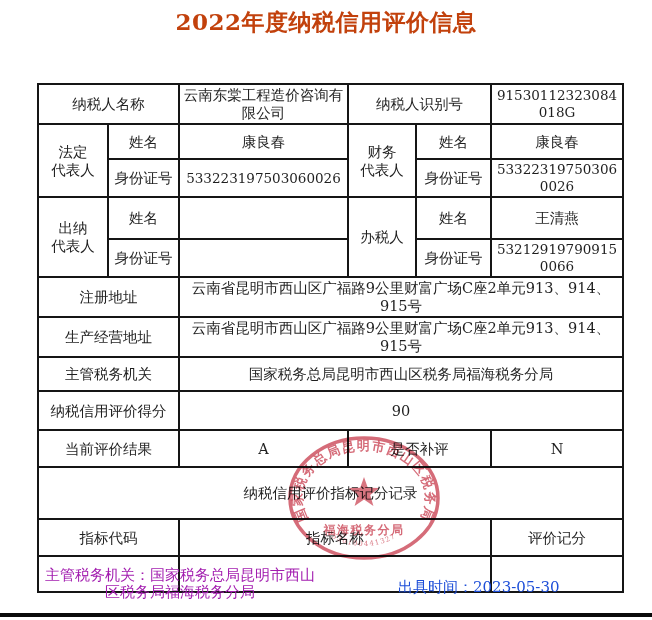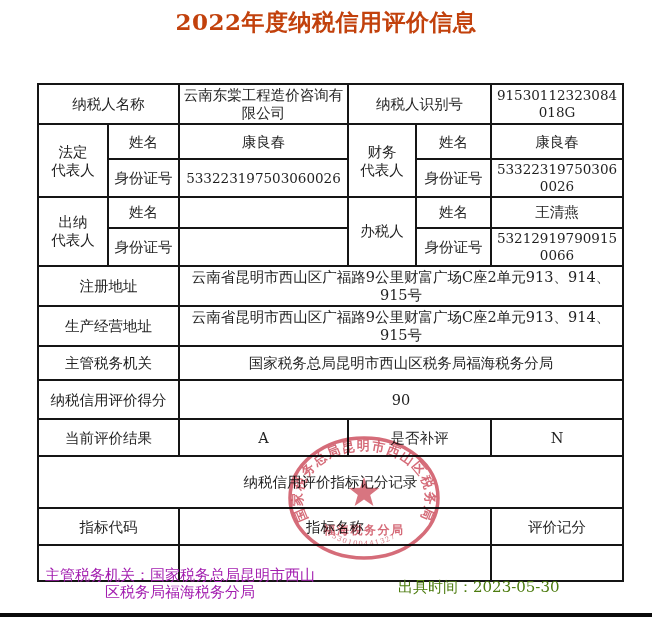--- a/index.html
+++ b/index.html
@@ -27,21 +27,21 @@
   td.addr { padding:0 34px; line-height:1.3;margin-top:14px; }
   .stamp {
     position:absolute; left:285px; top:430px; width:158px; height:142px;
     mix-blend-mode:multiply; opacity:0.88;
   }
   .footer-left {
     position:absolute; left:40px; top:567px; width:280px; text-align:center;
     font-size:15px; line-height:16.5px; color:#a21caf;
   }
   .footer-right {
-    position:absolute; left:398px; top:578px; font-size:15px; color:#4d7c0f;
+    position:absolute; left:398px; top:578px; font-size:15px; color:#1d4ed8;
     white-space:nowrap;
   }
   .bottom-line { position:absolute; left:0; top:613px; width:652px; height:4px; background:#0a0a0a; }
 </style>
 </head>
 <body>
 
 <div class="page">
 
   <div class="title">2022年度纳税信用评价信息</div>
@@ -71,21 +71,21 @@
 代表人</td>
       <td>姓名</td>
       <td>康良春</td>
     </tr>
     <tr style="height:37px">
       <td>身份证号</td>
       <td class="nums">533223197503060026</td>
       <td>身份证号</td>
       <td class="num">533223197503060026</td>
     </tr>
-    <tr style="height:31px">
+    <tr style="height:42px">
       <td rowspan="2" class="pre">出纳
 代表人</td>
       <td>姓名</td>
       <td></td>
       <td rowspan="2">办税人</td>
       <td>姓名</td>
       <td>王清燕</td>
     </tr>
     <tr style="height:37px">
       <td>身份证号</td>

